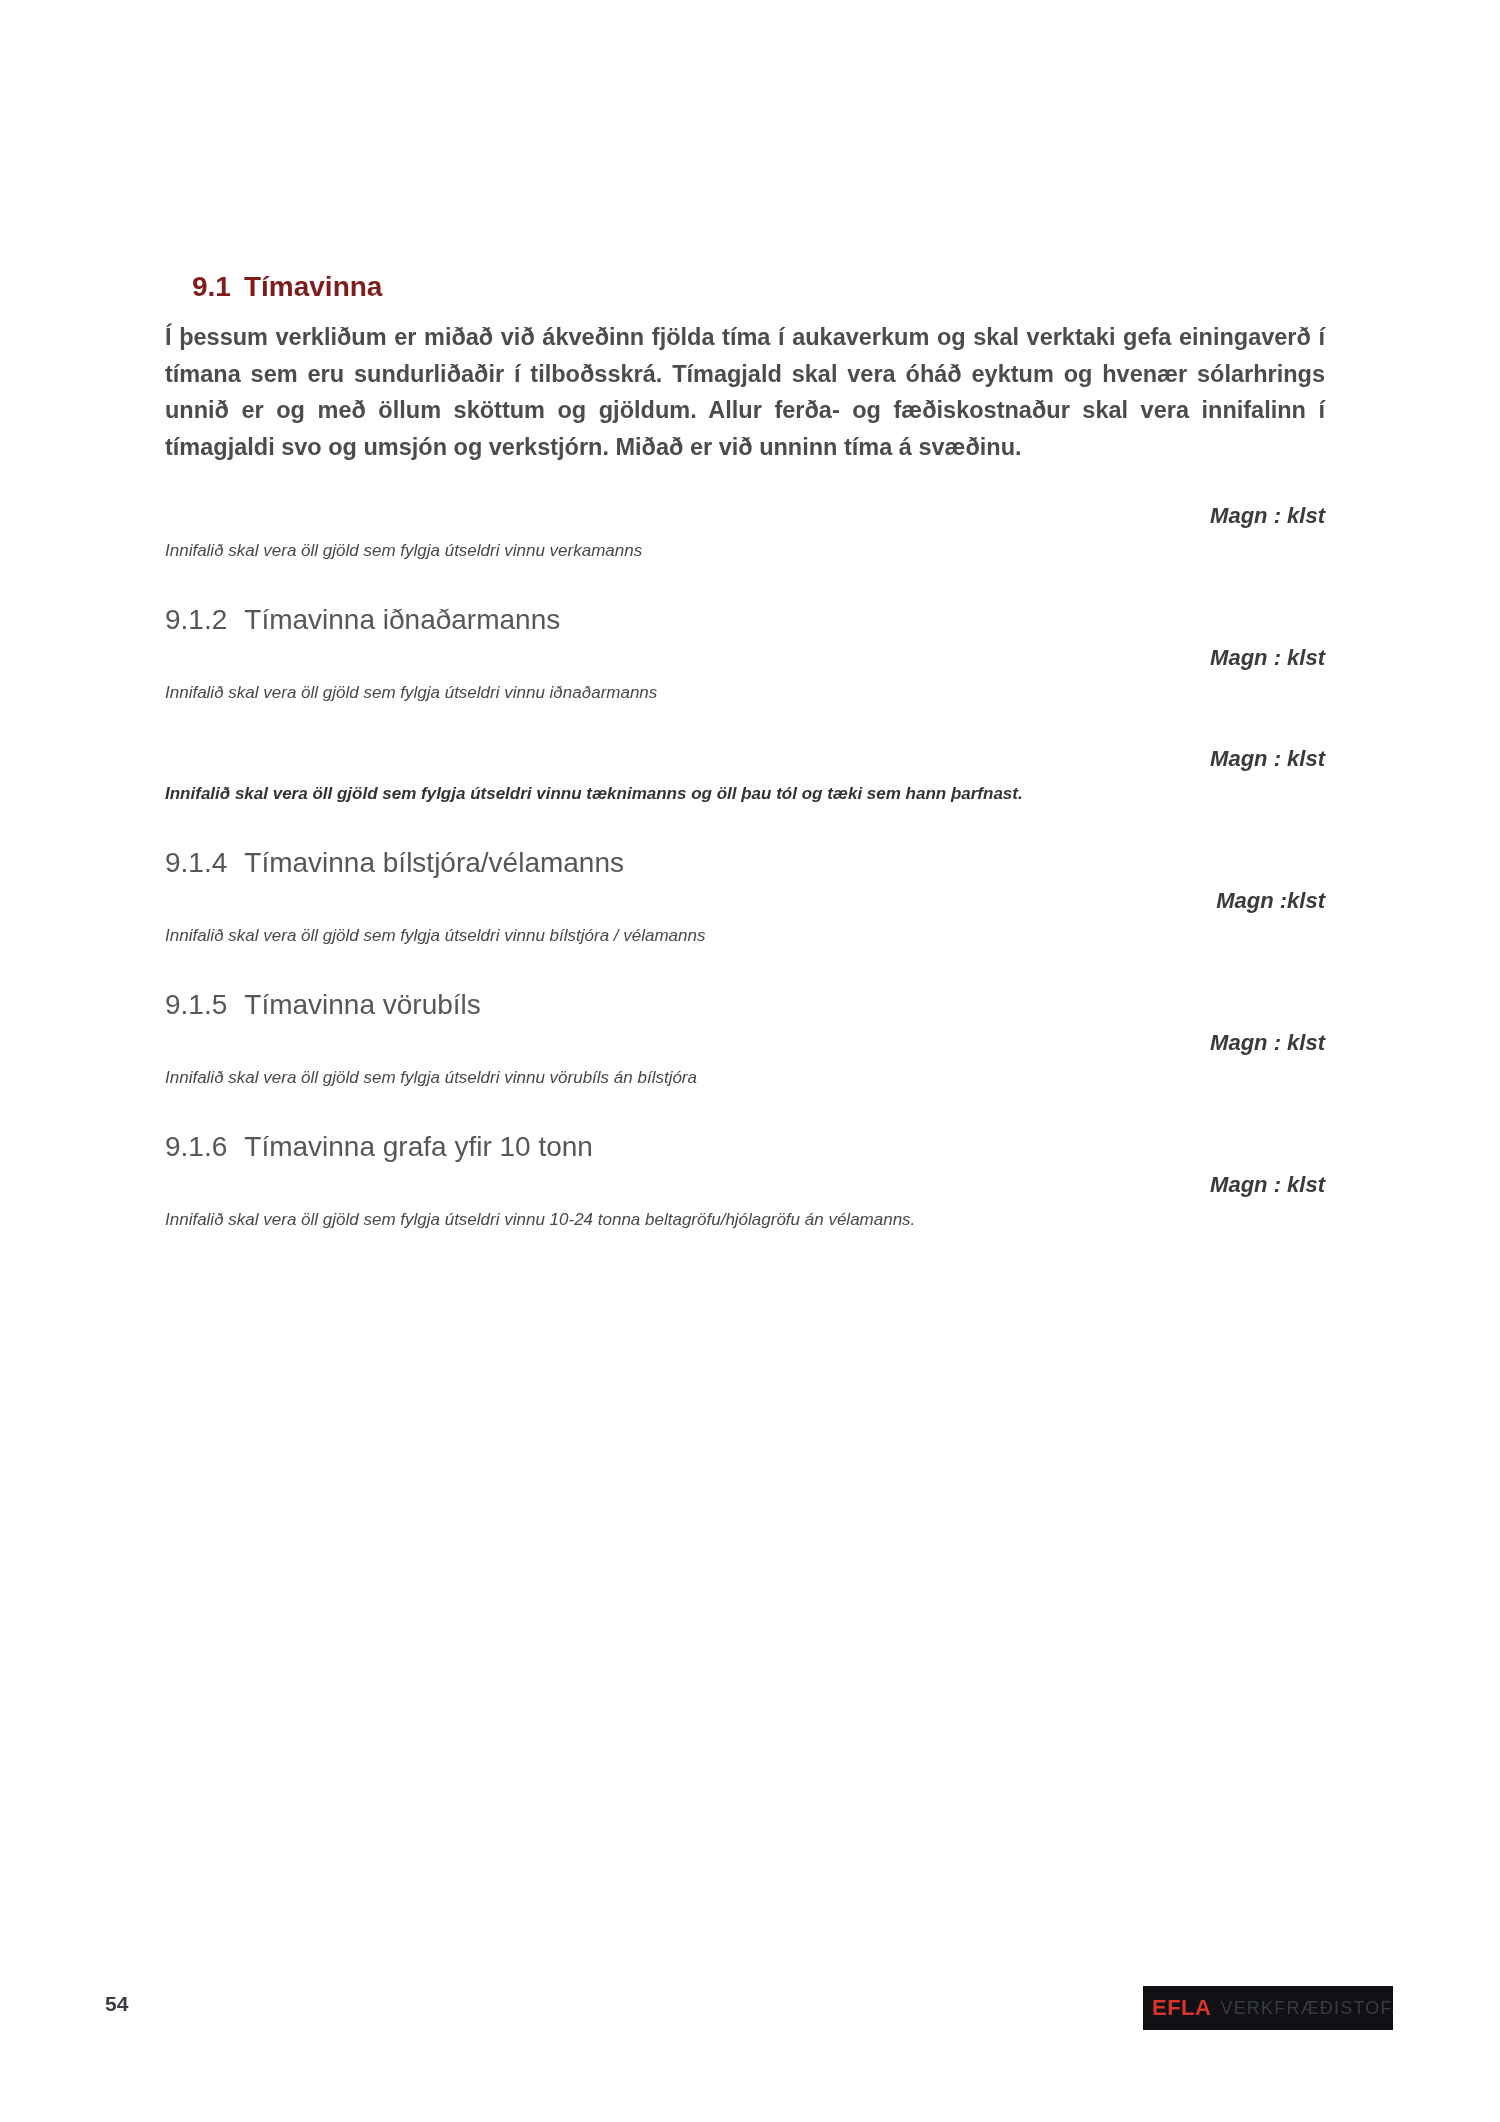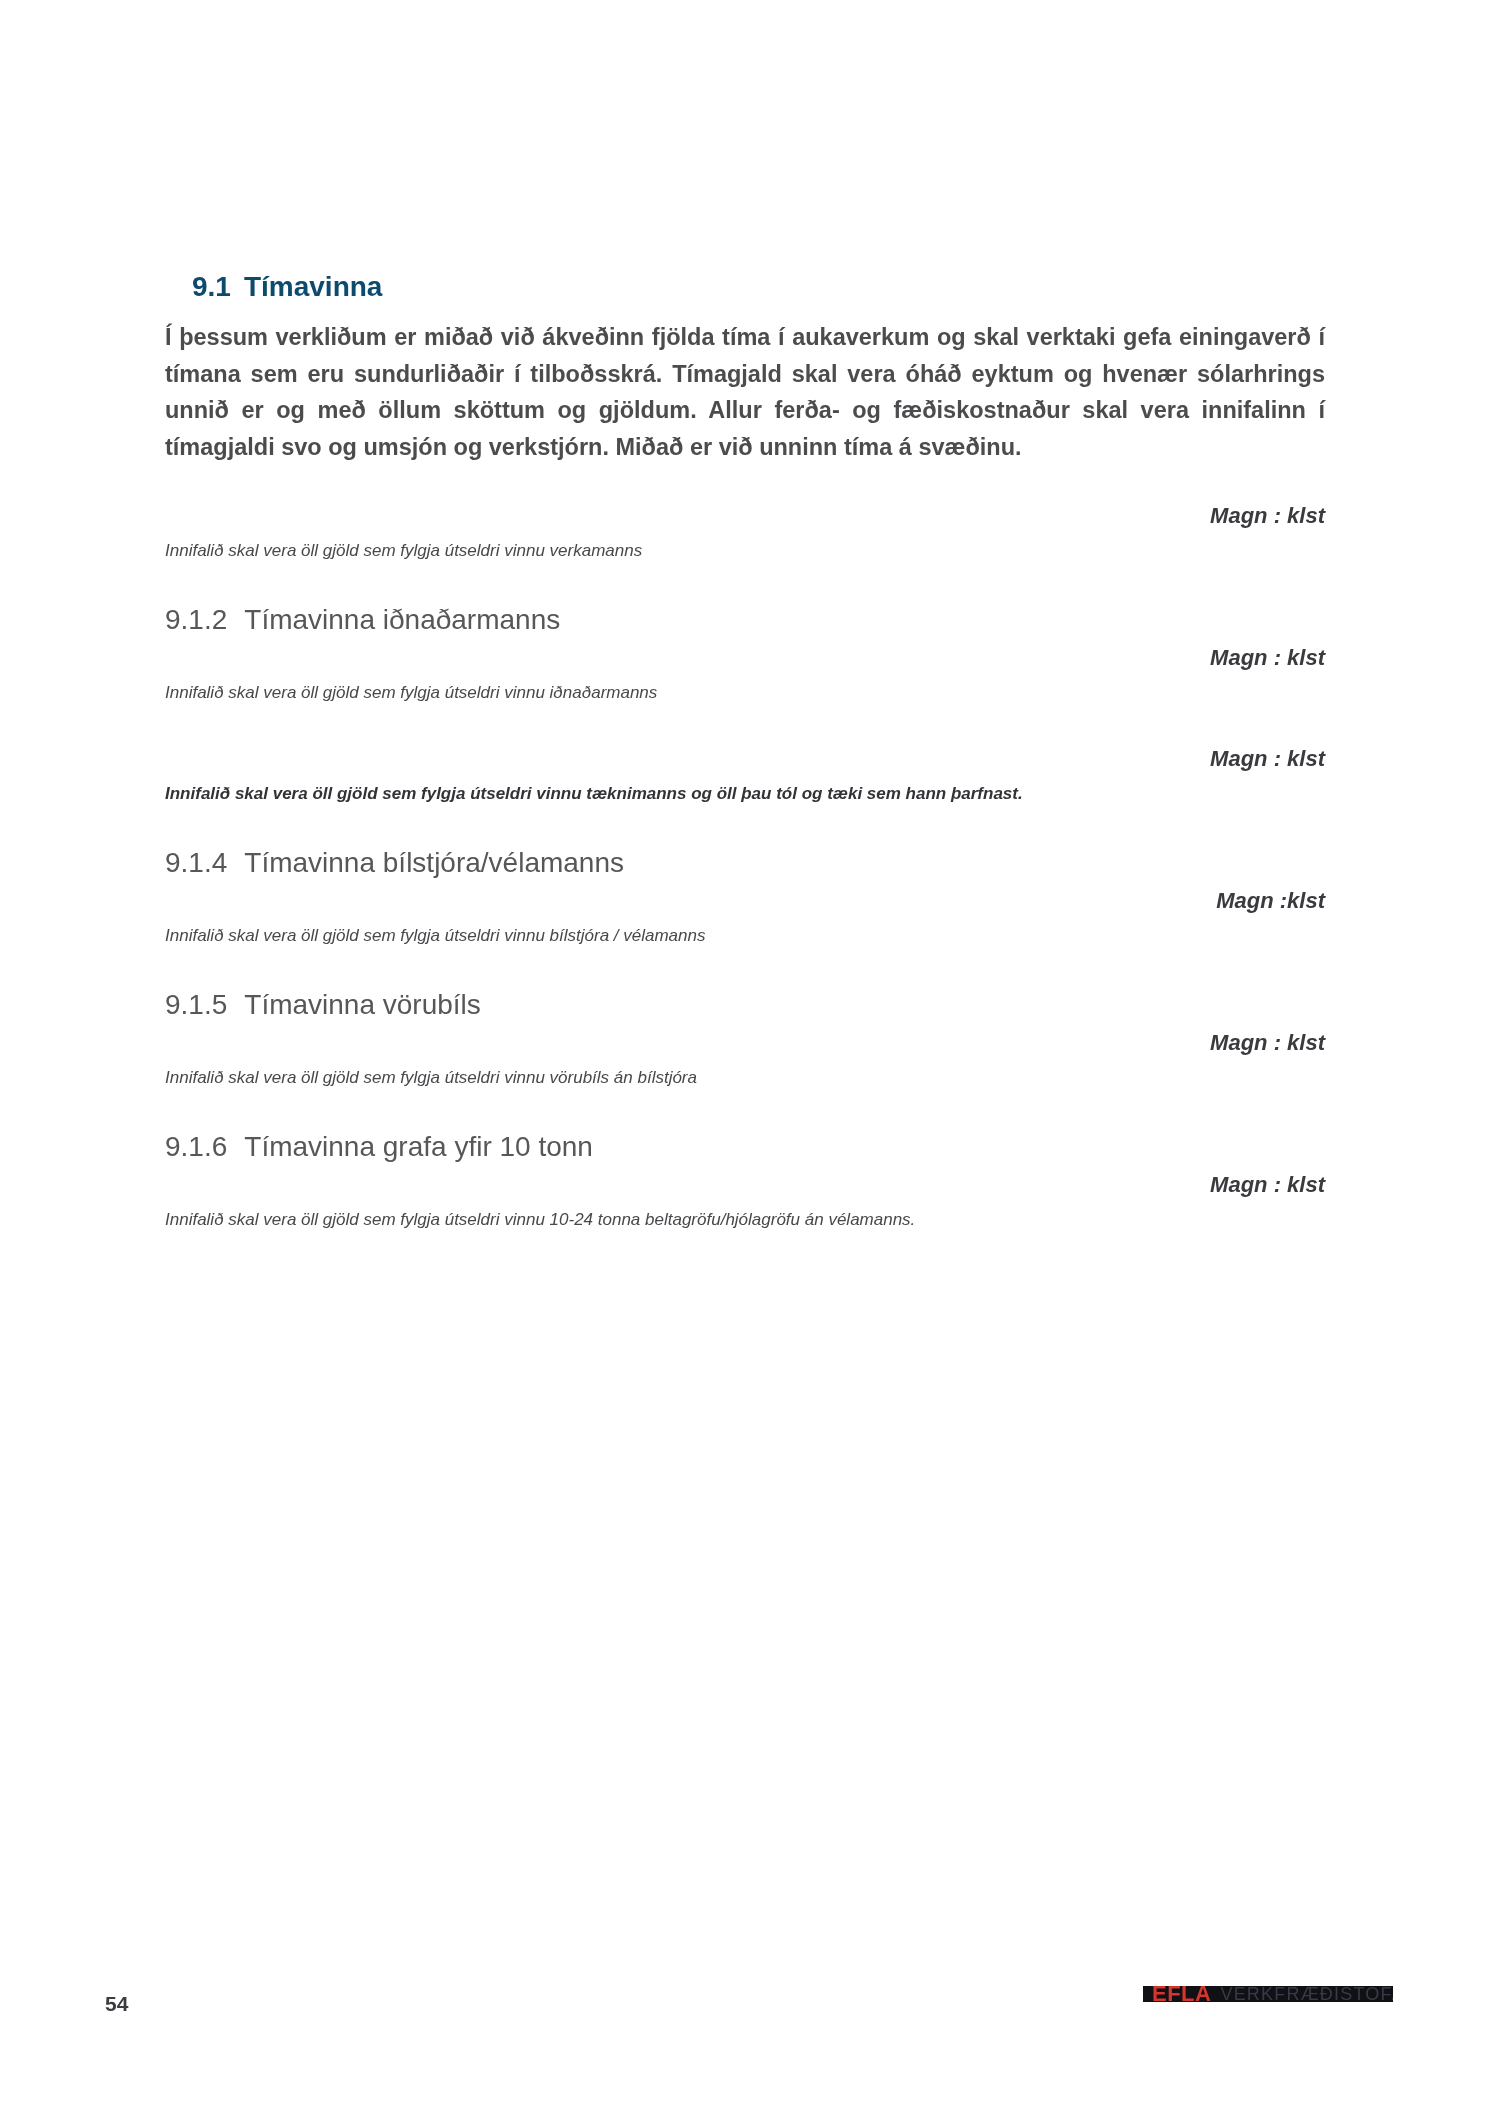--- a/index.html
+++ b/index.html
@@ -34,21 +34,21 @@
     display: inline-block;
     min-width: 18px;
     margin-right: 33px;
   }
   
   .section-heading {
     margin: 98px 0 0 27px;
     font-size: 28px;
     line-height: 33px;
     font-weight: 700;
-    color: #0c4a6e;
+    color: #7f1d1d;
   }
   .section-heading .num { margin-right: 13px; }
   .section-intro {
     margin: 16px 0 0 0;
     font-size: 23.5px;
     line-height: 36.5px;
     color: #4c4c4e;
     text-align: justify;
     font-weight: bold;
   }
@@ -90,21 +90,21 @@
     font-size: 21px;
     line-height: 24px;
     font-weight: 700;
     color: #3c3c42;
   }
   .logo {
     position: absolute;
     left: 1143px;
     top: 1986px;
     width: 250px;
-    height: 16px;
+    height: 44px;
     background: #101015;
     display: flex;
     align-items: center;
     box-sizing: border-box;
     padding: 0 8px 0 9px;
     overflow: hidden;
     white-space: nowrap;
   }
   .logo-brand {
     font-size: 22px;

